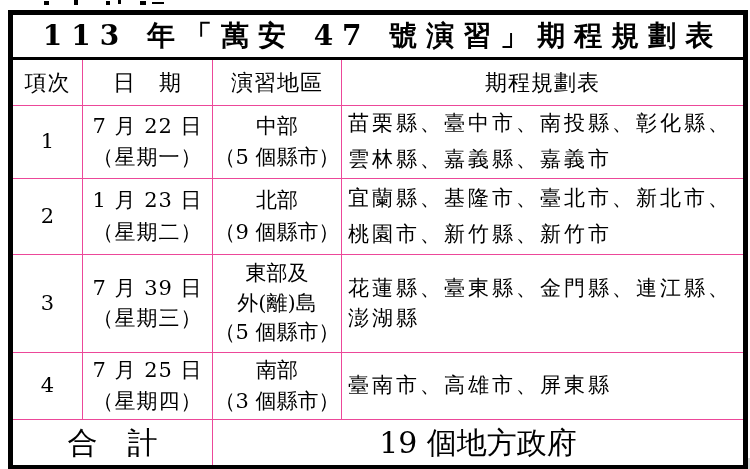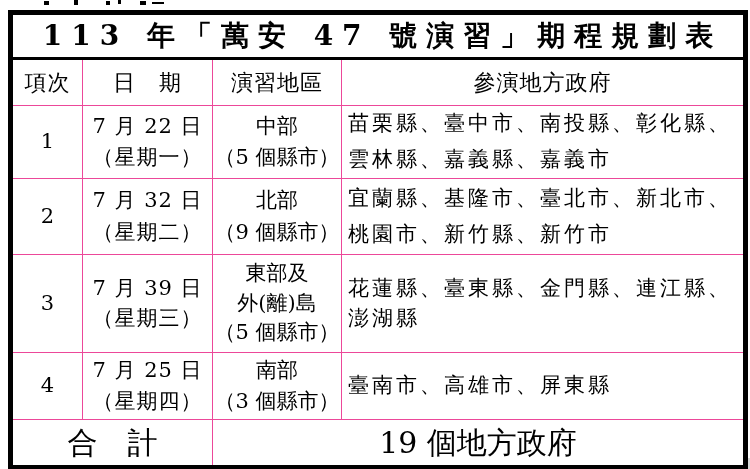--- a/index.html
+++ b/index.html
@@ -75,36 +75,36 @@
 
     <tbody>
         <tr class="title-row">
       <td class="title-cell" colspan="4">113 年「萬安 47 號演習」期程規劃表</td>
     </tr>
 
     <tr class="header-row">
       <td>項次</td>
       <td>日　期</td>
       <td>演習地區</td>
-      <td>參演地方政府</td>
+      <td>期程規劃表</td>
     </tr>
 
     <tr class="row-1">
       <td>1</td>
       <td class="date-cell">7 月 22 日
 （星期一）</td>
       <td>中部
 （5 個縣市）</td>
       <td class="gov-cell">苗栗縣、臺中市、南投縣、彰化縣、
 雲林縣、嘉義縣、嘉義市</td>
     </tr>
 
     <tr class="row-2">
       <td>2</td>
-      <td class="date-cell">7 月 32 日
+      <td class="date-cell">1 月 23 日
 （星期二）</td>
       <td>北部
 （9 個縣市）</td>
       <td class="gov-cell">宜蘭縣、基隆市、臺北市、新北市、
 桃園市、新竹縣、新竹市</td>
     </tr>
 
     <tr class="row-3">
       <td>3</td>
       <td class="date-cell">7 月 39 日

